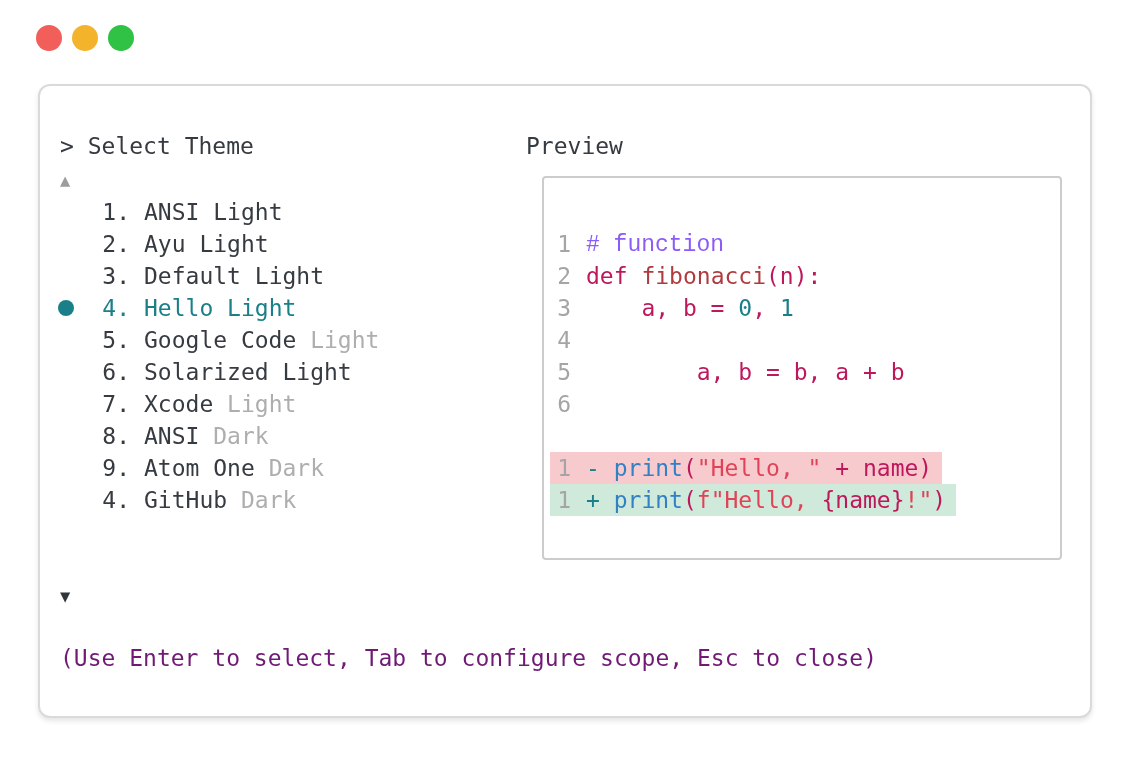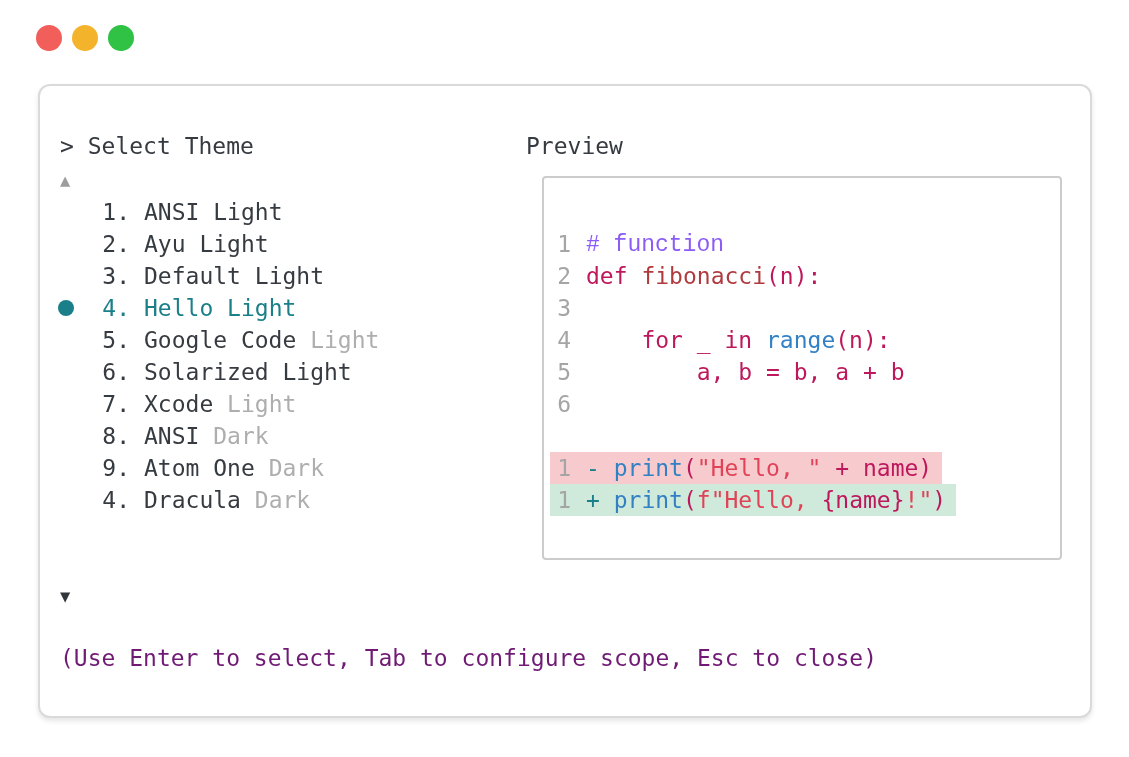--- a/index.html
+++ b/index.html
@@ -83,32 +83,32 @@
   <div class="abs theme-list">
     <div class="t-row"><span class="marker"></span><span class="num">1.</span><span class="iname"><span>ANSI</span><span> Light</span></span></div>
     <div class="t-row"><span class="marker"></span><span class="num">2.</span><span class="iname"><span>Ayu</span><span> Light</span></span></div>
     <div class="t-row"><span class="marker"></span><span class="num">3.</span><span class="iname"><span>Default</span><span> Light</span></span></div>
     <div class="t-row sel"><span class="marker"><span class="bullet"></span></span><span class="num sel">4.</span><span class="iname"><span class="sel">Hello</span><span class="sel"> Light</span></span></div>
     <div class="t-row"><span class="marker"></span><span class="num">5.</span><span class="iname"><span>Google Code</span><span class="muted"> Light</span></span></div>
     <div class="t-row"><span class="marker"></span><span class="num">6.</span><span class="iname"><span>Solarized</span><span> Light</span></span></div>
     <div class="t-row"><span class="marker"></span><span class="num">7.</span><span class="iname"><span>Xcode</span><span class="muted"> Light</span></span></div>
     <div class="t-row"><span class="marker"></span><span class="num">8.</span><span class="iname"><span>ANSI</span><span class="muted"> Dark</span></span></div>
     <div class="t-row"><span class="marker"></span><span class="num">9.</span><span class="iname"><span>Atom One</span><span class="muted"> Dark</span></span></div>
-    <div class="t-row"><span class="marker"></span><span class="num">4.</span><span class="iname"><span>Dracula</span><span class="muted"> Dark</span></span></div>
+    <div class="t-row"><span class="marker"></span><span class="num">4.</span><span class="iname"><span>GitHub</span><span class="muted"> Dark</span></span></div>
   </div>
 
   <div class="abs arrow down">▼</div>
 
   <div class="abs hint">(Use Enter to select, Tab to configure scope, Esc to close)</div>
 
   <div class="abs preview-box">
     <div class="code-line"><span class="ln">1</span><span class="code"><span class="t-com"># function</span></span></div>
     <div class="code-line"><span class="ln">2</span><span class="code"><span class="t-dark">def </span><span class="t-fn">fibonacci</span><span class="t-dark">(n):</span></span></div>
-    <div class="code-line"><span class="ln">3</span></div>
-    <div class="code-line"><span class="ln">4</span><span class="code"><span class="t-dark">    for _ in </span><span class="t-kw">range</span><span class="t-dark">(n):</span></span></div>
+    <div class="code-line"><span class="ln">3</span><span class="code"><span class="t-dark">    a, b = </span><span class="t-teal">0</span><span class="t-dark">, </span><span class="t-teal">1</span></span></div>
+    <div class="code-line"><span class="ln">4</span></div>
     <div class="code-line"><span class="ln">5</span><span class="code"><span class="t-dark">        a, b = b, a + b</span></span></div>
     <div class="code-line"><span class="ln">6</span></div>
     <div class="code-line"></div>
     <div class="code-line"><span class="hl removed"><span class="ln">1</span><span class="code"><span class="t-teal">- </span><span class="t-kw">print</span><span class="t-dark">(</span><span class="t-str">"Hello, "</span><span class="t-dark"> + name)</span></span></span></div>
     <div class="code-line"><span class="hl added"><span class="ln">1</span><span class="code"><span class="t-teal">+ </span><span class="t-kw">print</span><span class="t-dark">(</span><span class="t-str">f"Hello, </span><span class="t-dark">{name}</span><span class="t-str">!"</span><span class="t-dark">)</span></span></span></div>
   </div>
 
 </div>
 
 </body></html>

